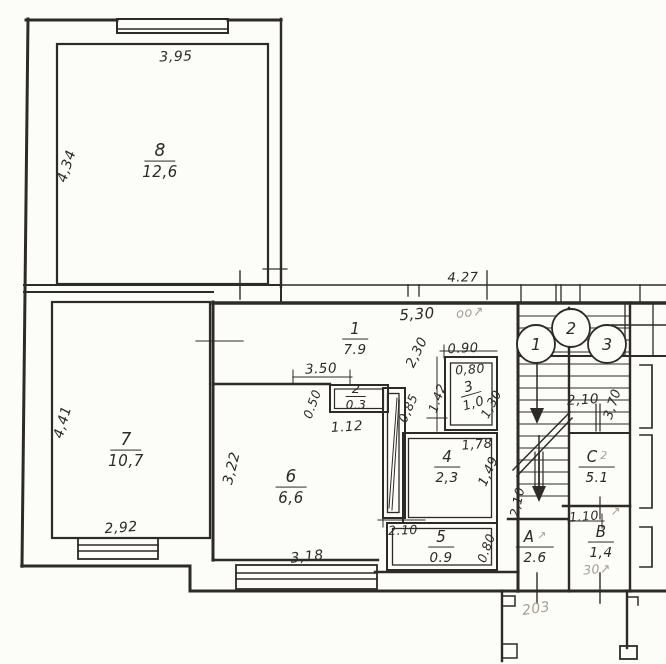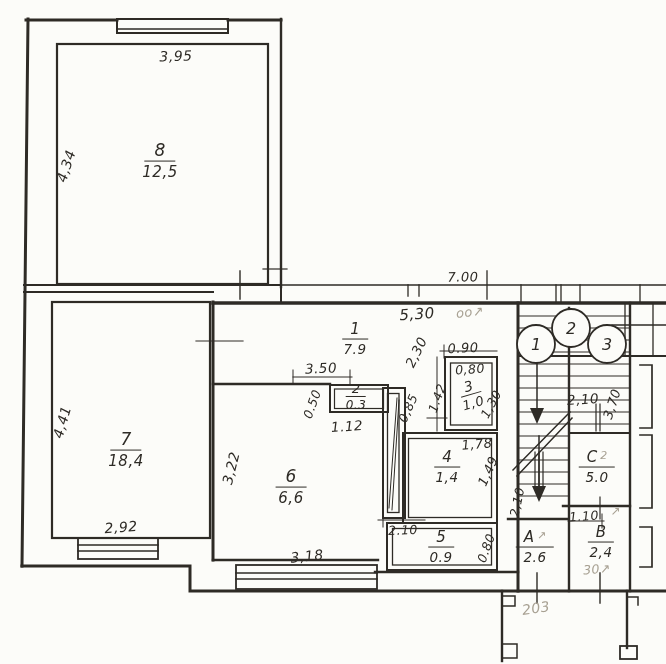--- a/index.html
+++ b/index.html
@@ -154,26 +154,26 @@
       <rect x="502" y="596" width="13" height="10" stroke-width="1.5"></rect>
       <rect x="502" y="644" width="15" height="14" stroke-width="1.5"></rect>
       <path d="M627 591 V648"></path>
       <path d="M627 597 H638 M638 597 V605" stroke-width="1.5"></path>
       <rect x="620" y="646" width="17" height="13" stroke-width="1.8"></rect>
     </g>
   </svg>
 
   <div class="room" style="left:160px;top:161px">
     <div class="num">8</div>
-    <div class="area">12,5</div>
+    <div class="area">12,6</div>
   </div>
 
   <div class="room" style="left:126px;top:450px">
     <div class="num">7</div>
-    <div class="area">18,4</div>
+    <div class="area">10,7</div>
   </div>
 
   <div class="room" style="left:291px;top:487px">
     <div class="num">6</div>
     <div class="area">6,6</div>
   </div>
 
   <div class="room mid" style="left:355px;top:339px">
     <div class="num">1</div>
     <div class="area">7.9</div>
@@ -184,47 +184,47 @@
     <div class="area">0.3</div>
   </div>
 
   <div class="room small" style="left:471px;top:395px;transform:translate(-50%,-50%) rotate(-16deg)">
     <div class="num" style="font-size:14px">3</div>
     <div class="area" style="font-size:13px">1,0</div>
   </div>
 
   <div class="room mid" style="left:447px;top:467px">
     <div class="num">4</div>
-    <div class="area">1,4</div>
+    <div class="area">2,3</div>
   </div>
 
   <div class="room mid" style="left:441px;top:547px">
     <div class="num">5</div>
     <div class="area">0.9</div>
   </div>
 
   <div class="room mid" style="left:535px;top:547px">
     <div class="num">
       <span>A</span>
       <span class="pmark">↗</span>
     </div>
     <div class="area">2.6</div>
   </div>
 
   <div class="room mid" style="left:601px;top:542px">
     <div class="num">B</div>
-    <div class="area">2,4</div>
+    <div class="area">1,4</div>
   </div>
 
   <div class="room mid" style="left:597px;top:467px">
     <div class="num">
       <span>C</span>
       <span class="pmark">2</span>
     </div>
-    <div class="area">5.0</div>
+    <div class="area">5.1</div>
   </div>
 
   <div class="lbl" style="left:176px;top:56px;font-size:14px;transform:translate(-50%,-50%) rotate(-2deg)">3,95</div>
   <div class="lbl" style="left:66px;top:166px;font-size:14px;transform:translate(-50%,-50%) rotate(-72deg)">4,34</div>
   <div class="lbl" style="left:62px;top:422px;font-size:14px;transform:translate(-50%,-50%) rotate(-74deg)">4,41</div>
   <div class="lbl" style="left:121px;top:527px;font-size:14px;transform:translate(-50%,-50%) rotate(-4deg)">2,92</div>
   <div class="lbl" style="left:231px;top:468px;font-size:14px;transform:translate(-50%,-50%) rotate(-76deg)">3,22</div>
   <div class="lbl" style="left:307px;top:556px;font-size:14px;transform:translate(-50%,-50%) rotate(-6deg)">3,18</div>
   <div class="lbl" style="left:417px;top:314px;font-size:15px;transform:translate(-50%,-50%) rotate(-4deg)">5,30</div>
   <div class="lbl" style="left:416px;top:352px;font-size:13.5px;transform:translate(-50%,-50%) rotate(-64deg)">2,30</div>
@@ -233,21 +233,21 @@
   <div class="lbl" style="left:347px;top:426px;font-size:13.5px;transform:translate(-50%,-50%) rotate(-4deg)">1.12</div>
   <div class="lbl" style="left:408px;top:408px;font-size:12.5px;transform:translate(-50%,-50%) rotate(-66deg)">0,85</div>
   <div class="lbl" style="left:403px;top:530px;font-size:12.5px;transform:translate(-50%,-50%) rotate(-2deg)">2.10</div>
   <div class="lbl" style="left:463px;top:348px;font-size:13px;transform:translate(-50%,-50%) rotate(-3deg)">0.90</div>
   <div class="lbl" style="left:470px;top:369px;font-size:12.5px;transform:translate(-50%,-50%) rotate(-4deg)">0,80</div>
   <div class="lbl" style="left:437px;top:398px;font-size:12.5px;transform:translate(-50%,-50%) rotate(-70deg)">1.42</div>
   <div class="lbl" style="left:491px;top:404px;font-size:12.5px;transform:translate(-50%,-50%) rotate(-62deg)">1,30</div>
   <div class="lbl" style="left:477px;top:444px;font-size:13px;transform:translate(-50%,-50%) rotate(-5deg)">1,78</div>
   <div class="lbl" style="left:488px;top:471px;font-size:13px;transform:translate(-50%,-50%) rotate(-66deg)">1,49</div>
   <div class="lbl" style="left:486px;top:548px;font-size:12.5px;transform:translate(-50%,-50%) rotate(-70deg)">0.80</div>
-  <div class="lbl" style="left:463px;top:277px;font-size:13px;transform:translate(-50%,-50%) rotate(-1deg)">7.00</div>
+  <div class="lbl" style="left:463px;top:277px;font-size:13px;transform:translate(-50%,-50%) rotate(-1deg)">4.27</div>
   <div class="lbl" style="left:583px;top:399px;font-size:13.5px;transform:translate(-50%,-50%) rotate(-4deg)">2,10</div>
   <div class="lbl" style="left:612px;top:404px;font-size:13px;transform:translate(-50%,-50%) rotate(-72deg)">3,70</div>
   <div class="lbl" style="left:517px;top:502px;font-size:12.5px;transform:translate(-50%,-50%) rotate(-78deg)">2,10</div>
   <div class="lbl" style="left:584px;top:516px;font-size:12.5px;transform:translate(-50%,-50%) rotate(-4deg)">1.10</div>
 
   <div class="marker" style="left:536px;top:344px">1</div>
   <div class="marker" style="left:571px;top:328px">2</div>
   <div class="marker" style="left:607px;top:344px">3</div>
 
   <div class="lbl pencil" style="left:470px;top:312px;font-size:13px;transform:translate(-50%,-50%) rotate(-6deg)">оо↗</div>

